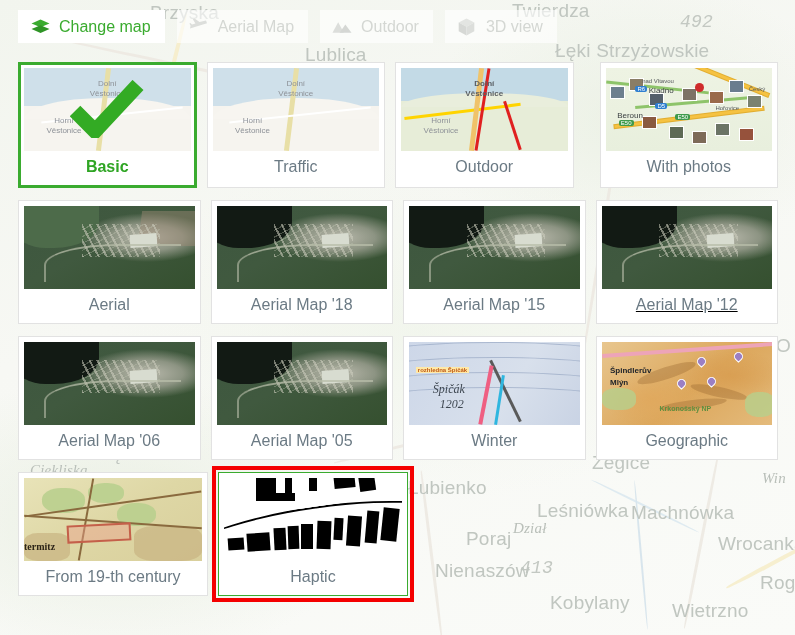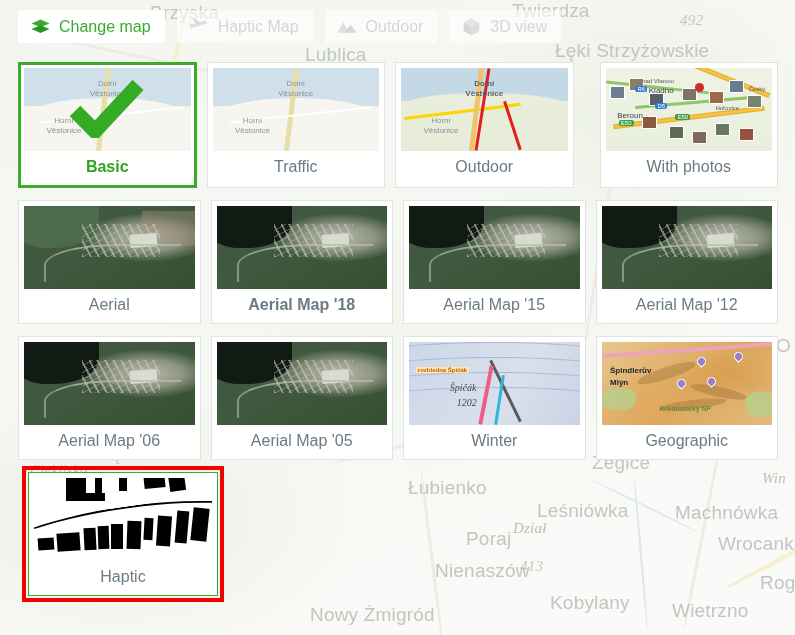--- a/index.html
+++ b/index.html
@@ -40,21 +40,21 @@
   }
   .bg-label {
     position: absolute;
     color: #c4c9c3;
     white-space: nowrap;
     font-size: 15px;
     letter-spacing: .2px;
   }
   .bg-label.lg  { font-size: 19px; color: #c0c6c0; }
   .bg-label.it  { font-style: italic; font-family: "Liberation Serif", serif; color: #b9bfb9; }
-  .bg-label.num { font-style: italic; font-family: Liberation Serif, serif; font-size: 15px; color: #c3c8c2; }
+  .bg-label.num { font-style: italic; font-family: Liberation Mono, monospace; font-size: 18px; color: #c3c8c2; }
 
   
   #toolbar {
     position: absolute;
     left: 18px; top: 10px;
     display: flex;
     align-items: stretch;
     height: 33px;
     z-index: 6;
   }
@@ -219,21 +219,21 @@
   .th-photos .lb { position:absolute; font-size:6px; color:#55595c; white-space:nowrap; }
   .th-photos .bad { position:absolute; font-size:6px; color:#fff; background:#2f7fd0; padding:0 2px; border-radius:2px; }
 
   
   .th-winter { position:absolute; inset:0; background: linear-gradient(120deg, #cdd7e8, #d8e0ec 60%, #c9d3e4); }
   .th-winter .cont { position:absolute; width:160%; height:40%; border-top:1px solid rgba(120,140,175,.45); border-radius:50%; }
   .th-winter .run-pink { position:absolute; left:44%; top:28%; width:4px; height:72%; background:#ef5f82; transform:rotate(11deg); }
   .th-winter .run-blue { position:absolute; left:52%; top:40%; width:3px; height:60%; background:#2fb6df; transform:rotate(9deg); }
   .th-winter .lift { position:absolute; left:56%; top:18%; width:3px; height:82%; background:#5a5a5a; transform:rotate(-26deg); }
   .th-winter .tag { position:absolute; font-size:6px; font-weight:bold; color:#c05a15; background:#ffe9a8; padding:0 2px; white-space:nowrap; }
-  .th-winter .nm  { position:absolute; font-family:"Liberation Serif",serif; font-style:italic; font-size:10px; color:#3d4650; white-space:nowrap;margin-left:17px; }
+  .th-winter .nm  { position:absolute; font-family:"Liberation Serif",serif; font-style:italic; font-size:12px; color:#3d4650; white-space:nowrap; }
 
   
   .th-geo { position:absolute; inset:0;
     background:
       radial-gradient(ellipse 40% 50% at 30% 70%, #e0a95e 0%, rgba(224,169,94,0) 70%),
       radial-gradient(ellipse 45% 45% at 75% 40%, #d99f53 0%, rgba(217,159,83,0) 70%),
       linear-gradient(140deg, #e8c68e, #dca75c 55%, #e4bb7c);
   }
   .th-geo .ridge { position:absolute; background: rgba(150,100,45,.35); border-radius:50%; }
   .th-geo .pinkroad { position:absolute; top:7%; left:0; width:100%; height:4px; background:#eda4b8; transform:rotate(-4deg); }
@@ -279,29 +279,28 @@
     <span class="bg-label lg" style="left: 150px; top: 2px;">Brzyska</span>
     <span class="bg-label lg" style="left: 512px; top: 0px;">Twierdza</span>
     <span class="bg-label num" style="left: 680px; top: 12px;">492</span>
     <span class="bg-label lg" style="left: 555px; top: 40px;">Łęki Strzyżowskie</span>
     <span class="bg-label lg" style="left: 305px; top: 44px;">Lublica</span>
     <span class="bg-label it" style="left: 30px; top: 462px;">Ciekliska</span>
     <span class="bg-label lg" style="left: 95px; top: 443px;">Dąbrówka</span>
     <span class="bg-label lg" style="left: 592px; top: 452px;">Żeglce</span>
     <span class="bg-label lg" style="left: 408px; top: 477px;">Łubienko</span>
     <span class="bg-label lg" style="left: 537px; top: 500px;">Leśniówka</span>
-    <span class="bg-label lg" style="left: 631px; top: 502px; margin-left: 44px;">Machnówka</span>
+    <span class="bg-label lg" style="left: 631px; top: 502px;">Machnówka</span>
     <span class="bg-label lg" style="left: 466px; top: 528px;">Poraj</span>
     <span class="bg-label it" style="left: 513px; top: 520px;">Dział</span>
     <span class="bg-label num" style="left: 520px; top: 558px;">413</span>
     <span class="bg-label lg" style="left: 718px; top: 533px;">Wrocanka</span>
     <span class="bg-label lg" style="left: 435px; top: 560px;">Nienaszów</span>
     <span class="bg-label lg" style="left: 550px; top: 592px;">Kobylany</span>
     <span class="bg-label lg" style="left: 672px; top: 600px; text-align: right;">Wietrzno</span>
-    <span class="bg-label lg" style="left: 310px; top: 604px;">Nowy Żmigród</span>
     <span class="bg-label lg" style="left: 760px; top: 572px;">Rog</span>
     <span class="bg-label it" style="left: 762px; top: 470px;">Win</span>
     <span class="bg-label lg" style="left: 762px; top: 335px;">RO</span>
   </div>
 
 <div id="toolbar">
   <div class="tb-btn active">
     <span class="tb-ico">
       <svg width="19" height="15" viewBox="0 0 19 15">
         <polygon points="9.5,0.5 18.5,4.4 9.5,8.3 0.5,4.4" fill="#3aab2f"></polygon>
@@ -310,21 +309,21 @@
     </span>
     <span>Change map</span>
   </div>
   <div class="tb-gap"></div>
   <div class="tb-btn ghost">
     <span class="tb-ico">
       <svg width="19" height="17" viewBox="0 0 19 17">
         <path d="M1 10.5 L18 5.2 L17 2.6 L10.5 4.1 L5.6 0.6 L3.8 1.2 L6.4 5.4 L3 6.4 L1.5 5.1 L0.4 5.5 L1.6 7.7 L1 10.5Z" fill="#dcdedb"></path>
       </svg>
     </span>
-    <span>Haptic Map</span>
+    <span>Aerial Map</span>
   </div>
   <div class="tb-gap"></div>
   <div class="tb-btn ghost">
     <span class="tb-ico">
       <svg width="21" height="14" viewBox="0 0 21 14">
         <polygon points="6.5,2 12.5,13 0.5,13" fill="#dcdedb"></polygon>
         <polygon points="14,4.5 20.5,13 8,13" fill="#d5d7d4"></polygon>
       </svg>
     </span>
     <span>Outdoor</span>
@@ -437,21 +436,21 @@
           <div class="lake" style="background:#4d6b4a;"></div>
           <div class="field"></div>
           <div class="village"></div>
           <div class="bld"></div>
           <div class="path"></div>
         </div>
       </div>
       <div class="cap">Aerial</div>
     </div>
 
-    <div class="tile" style="margin-left:10px;font-weight:bold;">
+    <div class="tile" style="margin-left:10px;">
       <div class="thumb">
         <div class="th-aerial dark">
           <div class="lake"></div>
           <div class="village"></div>
           <div class="bld"></div>
           <div class="path"></div>
         </div>
       </div>
       <div class="cap">Aerial Map '18</div>
     </div>
@@ -461,21 +460,21 @@
         <div class="th-aerial dark">
           <div class="lake"></div>
           <div class="village"></div>
           <div class="bld"></div>
           <div class="path"></div>
         </div>
       </div>
       <div class="cap">Aerial Map '15</div>
     </div>
 
-    <div class="tile" style="margin-left:10px;">
+    <div class="tile" style="margin-left:10px;text-decoration:underline;">
       <div class="thumb">
         <div class="th-aerial dark">
           <div class="lake"></div>
           <div class="village"></div>
           <div class="bld"></div>
           <div class="path"></div>
         </div>
       </div>
       <div class="cap">Aerial Map '12</div>
     </div>
@@ -541,20 +540,37 @@
           <span class="nm" style="left:5%;top:30%;">Špindlerův</span>
           <span class="nm" style="left:5%;top:44%;">Mlýn</span>
           <span class="np" style="left:34%;top:76%;">Krkonošský NP</span>
         </div>
       </div>
       <div class="cap">Geographic</div>
     </div>
   </div>
 
   <div class="tile-row">
+    <div class="tile">
+      <div class="thumb">
+        <div class="th-old">
+          <div class="greenblob" style="left:10%;top:12%;width:24%;height:30%;"></div>
+          <div class="greenblob" style="left:36%;top:6%;width:20%;height:24%;"></div>
+          <div class="greenblob" style="left:52%;top:30%;width:22%;height:28%;"></div>
+          <div class="brown" style="left:62%;top:58%;width:38%;height:42%;"></div>
+          <div class="brown" style="left:0%;top:66%;width:26%;height:34%;"></div>
+          <div class="rd" style="left:0;top:30%;width:100%;transform:rotate(-8deg);"></div>
+          <div class="rd" style="left:0;top:52%;width:100%;transform:rotate(4deg);"></div>
+          <div class="rd" style="left:34%;top:0;width:2px;height:100%;transform:rotate(10deg);"></div>
+          <div class="town" style="left:24%;top:56%;width:36%;height:22%;transform:rotate(-3deg);"></div>
+          <span class="nm" style="left:0%;top:76%;">termitz</span>
+        </div>
+      </div>
+      <div class="cap">From 19-th century</div>
+    </div>
 
     <div class="tile hovered" style="margin-left:10px;">
       <div class="annot-red"></div>
       <div class="thumb">
         <div class="th-haptic">
           <div class="blk" style="left:18%;top:-4%;width:11%;height:30%;"></div>
           <div class="blk" style="left:18%;top:18%;width:22%;height:10%;"></div>
           <div class="blk" style="left:34%;top:-4%;width:4%;height:22%;"></div>
           <div class="blk" style="left:48%;top:-4%;width:4%;height:20%;"></div>
           <div class="blk" style="left:62%;top:-4%;width:12%;height:16%;transform:rotate(-6deg);"></div>

